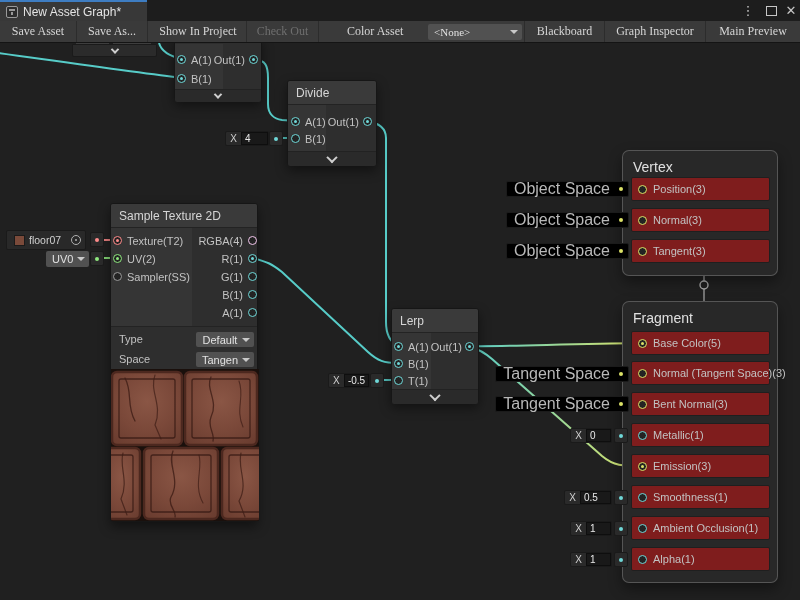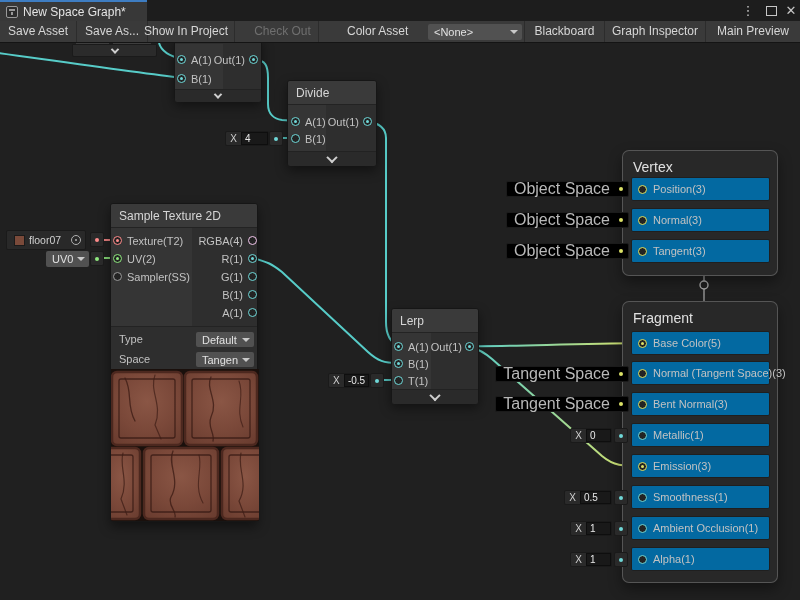--- a/index.html
+++ b/index.html
@@ -16,21 +16,21 @@
   #tab .ticon::after  { content:""; position:absolute; left:4px; bottom:2px; width:2px; height:3px; background:#9a9a9a; }
   #tab .ttitle { color:#e4e4e4; font-size:12px; white-space:nowrap; }
   .winctl { position:absolute; top:0; height:21px; display:flex; align-items:center; justify-content:center; color:#c6c6c6; }
   #ctl-menu  { left:740px; width:16px; font-size:13px; letter-spacing:0; }
   #ctl-max   { left:762px; width:18px; }
   #ctl-max i { display:block; width:11px; height:10px; border:1.5px solid #c6c6c6; }
   #ctl-close { left:782px; width:18px; font-size:13px; }
 
   
   #toolbar { position:absolute; left:0; top:21px; width:800px; height:22px; background:#3a3a3a;
-             border-bottom:1px solid #141414; z-index:30; }
+             border-bottom:1px solid #141414; z-index:30;font-family:Liberation Serif, serif; }
   .tbtn { position:absolute; top:0; height:21px; line-height:21px; color:#d6d6d6; font-size:12px;
           text-align:center; border-right:1px solid #2c2c2c; }
   .tbtn.rgt { border-right:none; border-left:1px solid #2c2c2c; }
   .tbtn.disabled { color:#6f6f6f; }
   #tb-colorlabel { position:absolute; top:0; height:21px; line-height:21px; color:#d6d6d6; font-size:12px; }
   .dropdown { background:#515151; border-radius:2px; color:#e2e2e2; font-size:11px;
               display:flex; align-items:center; padding:0 4px 0 6px; }
   .dropdown .val { flex:1 1 auto; white-space:nowrap; overflow:hidden; }
   .caret { width:0; height:0; border-left:4px solid transparent; border-right:4px solid transparent;
            border-top:4px solid #c9c9c9; flex:0 0 auto; margin-left:4px; }
@@ -75,26 +75,26 @@
               transform:translate(-50%,-50%); background:var(--c,#fff); }
   .pill { position:absolute; height:16px; background:#000000; border:1px solid #1b1b1b; border-radius:2px;
           color:#b8b8b8; font-size:16px; line-height:14px; padding:0 18px 0 7px; z-index:5; white-space:nowrap; }
   .pill i { position:absolute; right:5px; top:50%; width:4px; height:4px; border-radius:50%;
             transform:translateY(-50%); background:var(--port_vector3,#DCE267); }
 
   
   .block { position:absolute; background:#282828; border:1px solid rgba(140,140,140,.45); border-radius:7px;
            z-index:3; box-shadow:0 6px 14px rgba(0,0,0,.4); }
   .btitle { position:absolute; left:10px; top:8px; color:#e0e0e0; font-size:14px; }
-  .brow { position:absolute; width:139px; height:24px; background:#0369a1; border:1px solid #1f1f1f;
+  .brow { position:absolute; width:139px; height:24px; background:#7f1d1d; border:1px solid #1f1f1f;
           border-radius:2px; z-index:4; }
   .brow .lab { left:21px; top:50%; }
 
   
-  .ndrop { position:absolute; height:15px; z-index:5; }
+  .ndrop { position:absolute; height:15px; z-index:5;text-align:center; }
   #floorfield { position:absolute; left:6px; top:187px; width:80px; height:20px; background:#292929;
                 border:1px solid #1a1a1a; border-radius:2px; display:flex; align-items:center; z-index:5; }
   #floorfield .sw { width:11px; height:11px; background:#7a4a3a; border:1px solid #1a1a1a; margin:0 4px 0 7px; flex:0 0 auto; }
   #floorfield .fn { color:#d0d0d0; font-size:10.5px; flex:1 1 auto; }
   #floorfield .tgt { width:10px; height:10px; border:1px solid #b0b0b0; border-radius:50%; position:relative; margin-right:4px; flex:0 0 auto; }
   #floorfield .tgt::after { content:""; position:absolute; left:3px; top:3px; width:2px; height:2px; border-radius:50%; background:#b0b0b0; }
 
   #collapsed-bar { position:absolute; left:72px; top:1px; width:85px; height:13px; background:#2b2b2b;
                    border:1px solid #1a1a1a; border-radius:0 0 2px 2px; display:flex; align-items:center; justify-content:center; z-index:3; }
   #collapsed-bar .chev { width:6px; height:6px; }
@@ -103,33 +103,33 @@
   #preview { position:absolute; left:0; top:165px; width:148px; height:152px; background:#1a100c; overflow:hidden; border-radius:0 0 2px 2px; }
 </style>
 </head>
 <body>
 
 <div id="app">
 
   <div id="topstrip">
     <div id="tab">
       <span class="ticon"></span>
-      <span class="ttitle">New Space Graph*</span>
+      <span class="ttitle">New Asset Graph*</span>
     </div>
     <div id="ctl-menu" class="winctl">⋮</div>
     <div id="ctl-max" class="winctl">
         <i></i>
       </div>
     <div id="ctl-close" class="winctl">✕</div>
   </div>
 
   <div id="toolbar">
     <div class="tbtn" style="left:0;width:77px;">Save Asset</div>
     <div class="tbtn" style="left:77px;width:71px;">Save As...</div>
-    <div class="tbtn" style="left:138px;width:97px;">Show In Project</div>
+    <div class="tbtn" style="left:150px;width:97px;">Show In Project</div>
     <div class="tbtn disabled" style="left:247px;width:72px;">Check Out</div>
     <div id="tb-colorlabel" style="left:347px;">Color Asset</div>
     <div id="tb-dropdown" class="dropdown">
       <span class="val">&lt;None&gt;</span>
       <span class="caret"></span>
     </div>
     <div class="tbtn rgt" style="left:524px;width:80px;">Blackboard</div>
     <div class="tbtn rgt" style="left:604px;width:101px;">Graph Inspector</div>
     <div class="tbtn rgt" style="left:705px;width:95px;">Main Preview</div>
   </div>

